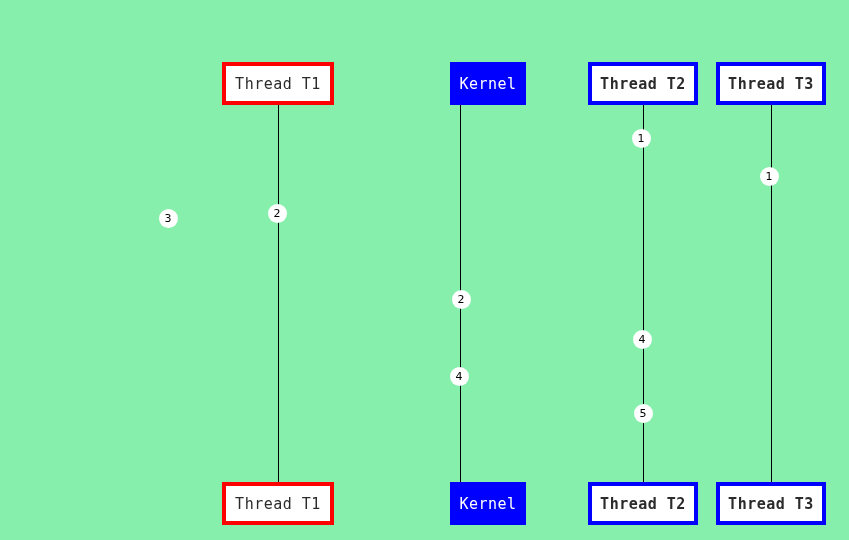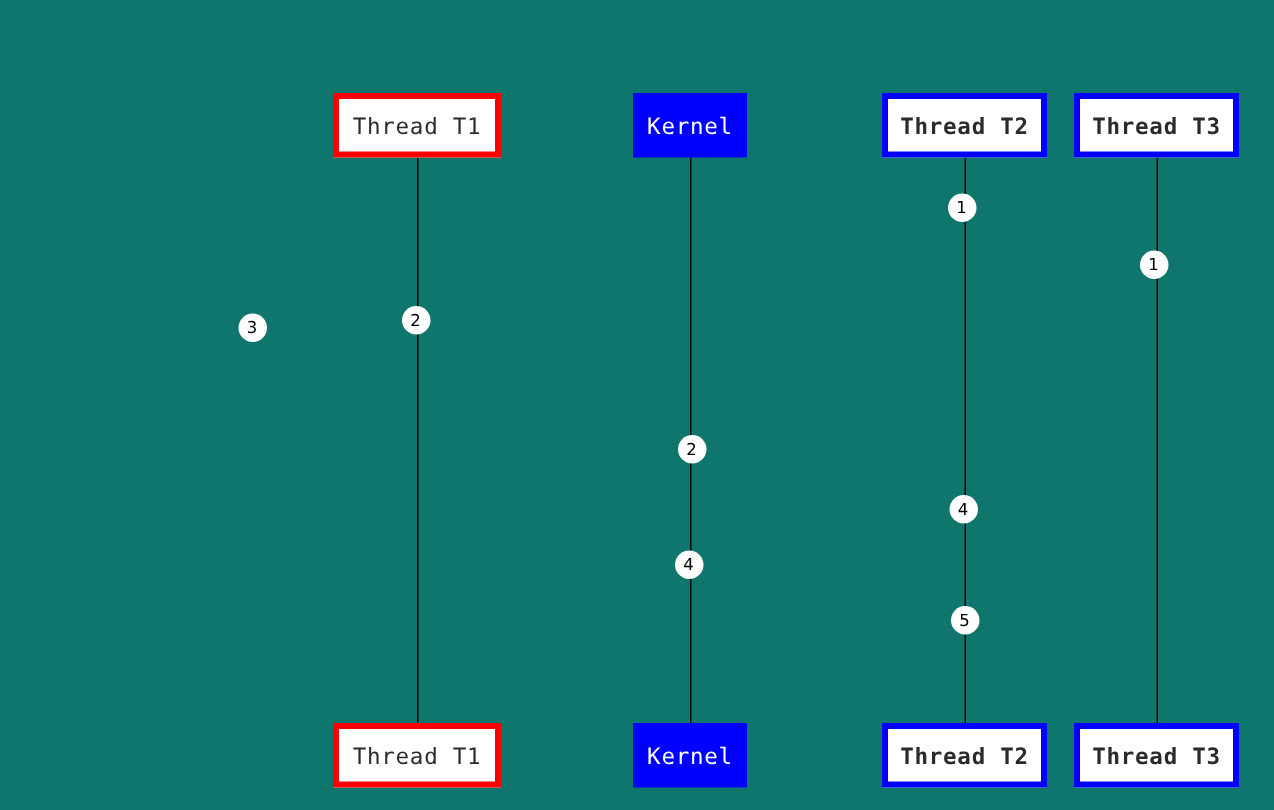--- a/index.html
+++ b/index.html
@@ -12,21 +12,21 @@
     width: 849px;
     height: 540px;
     overflow: hidden;
     font-family: "DejaVu Sans Mono", "Liberation Mono", monospace;
   }
 
   #diagram {
     position: relative;
     width: 849px;
     height: 540px;
-    background: #0f766e;
+    background: #86efac;
   }
 
   
   .lifeline {
     position: absolute;
     width: 1px;
     background: #000000;
   }
 
   
@@ -48,20 +48,21 @@
     border: 4px solid #ff0000;
   }
   .participant.blue-frame {
     border: 4px solid #0000ff;
     font-weight: bold;
   }
   .participant.blue-fill {
     background: #0000ff;
     border: none;
     color: #ffffff;
+    margin-left: 28px;
   }
 
   
   .badge {
     position: absolute;
     width: 19px;
     height: 19px;
     border-radius: 50%;
     background: #ffffff;
     color: #000000;

